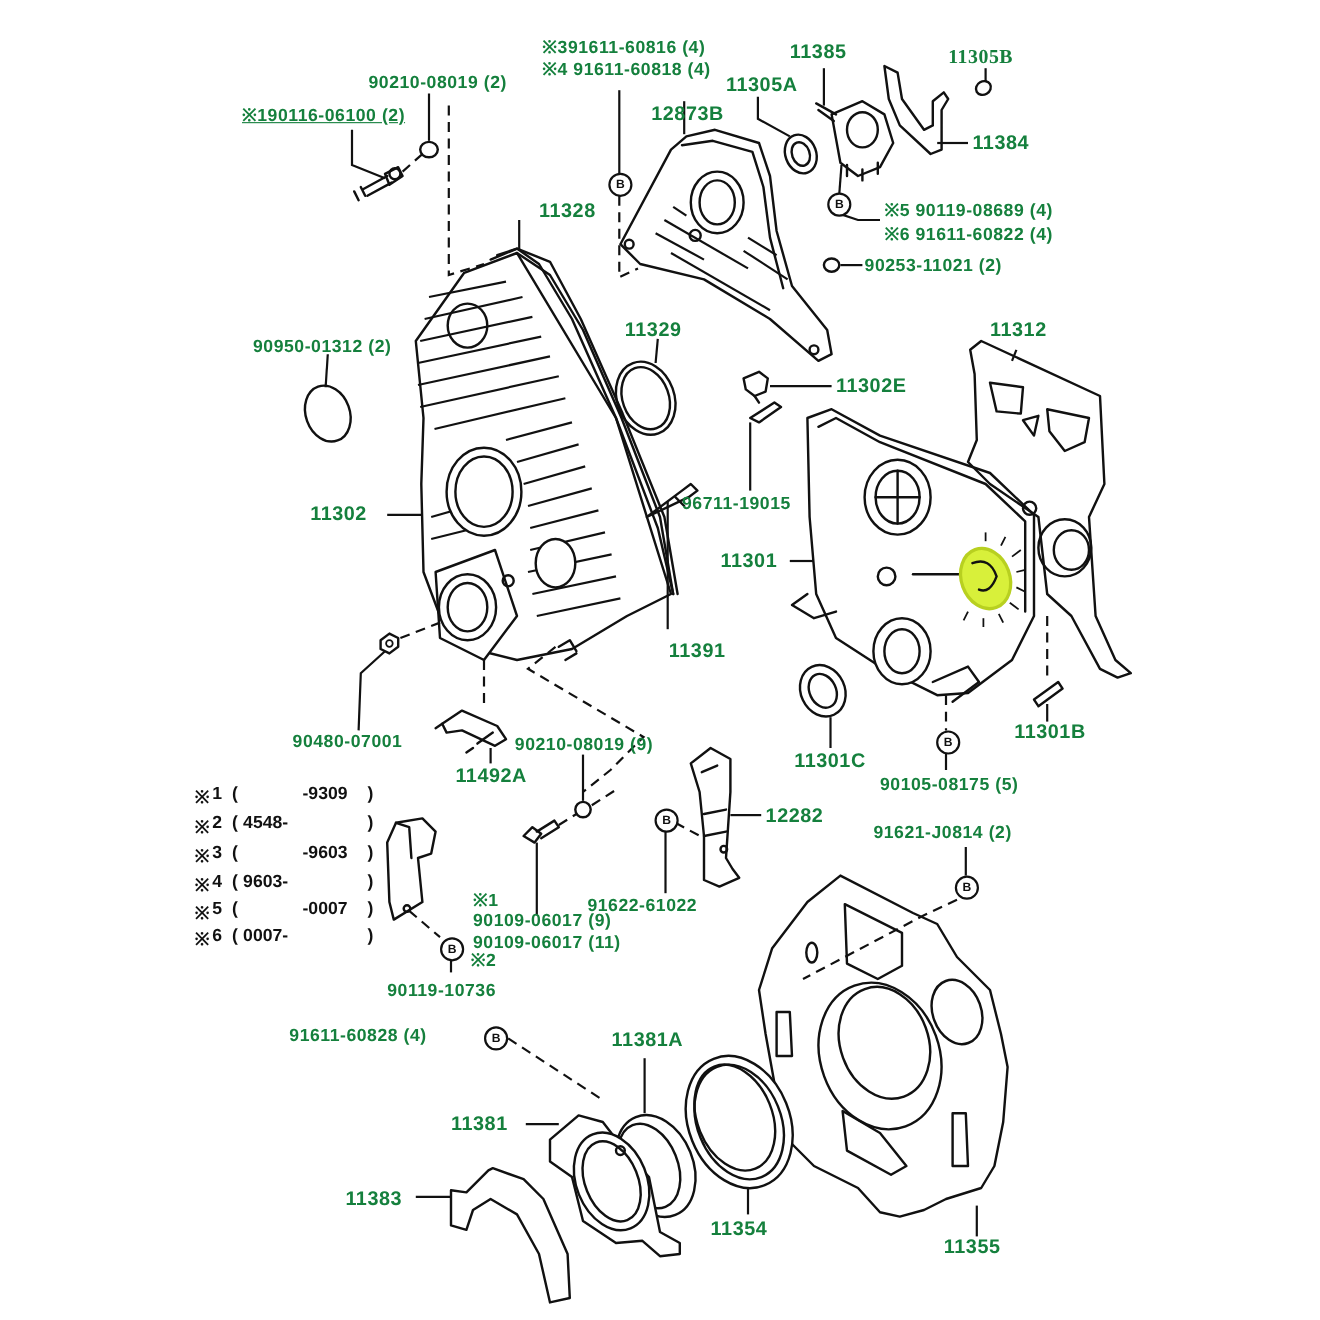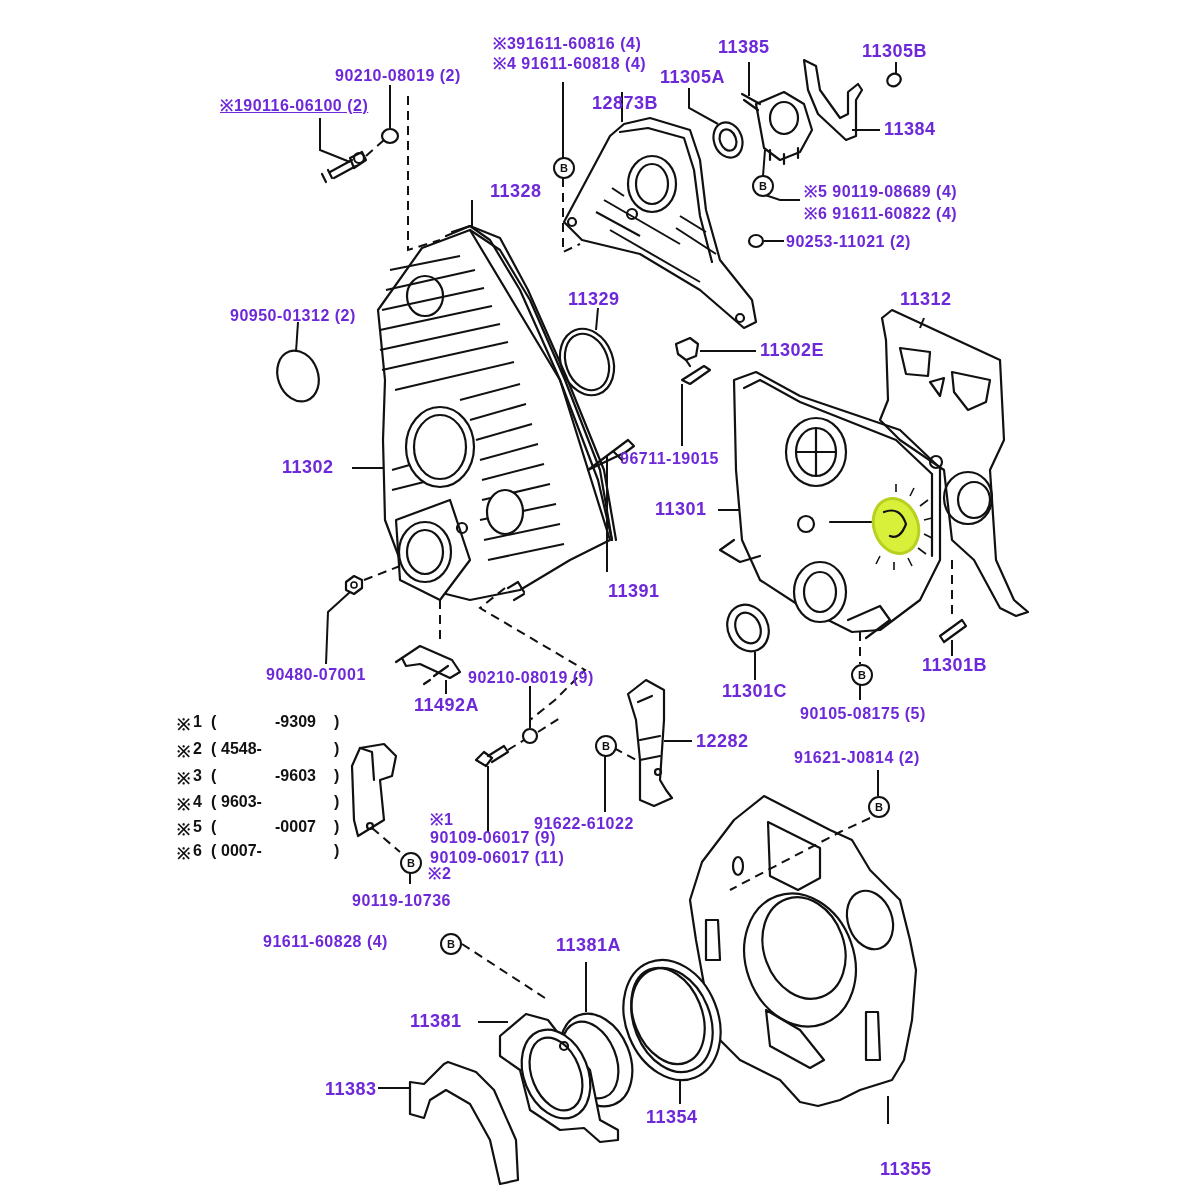--- a/index.html
+++ b/index.html
@@ -6,21 +6,21 @@
   body { width: 1200px; height: 1200px; overflow: hidden; position: relative; }
   #stage { position: absolute; left: 0; top: 0; width: 1200px; height: 1200px; }
   svg { position: absolute; left: 0; top: 0; }
   .ln { stroke: #111; stroke-width: 2.2; fill: none; stroke-linejoin: round; stroke-linecap: round; }
   .thin { stroke: #111; stroke-width: 1.6; fill: none; }
   .dash { stroke: #111; stroke-width: 2; fill: none; stroke-dasharray: 9 6; }
   .lead { stroke: #111; stroke-width: 2; fill: none; }
   .fillw { fill: #fff; }
   .hatch { stroke: #111; stroke-width: 2; }
   .lbl { position: absolute; font-family: "Liberation Sans", sans-serif; font-weight: bold;
-         color: #6d28d9; white-space: nowrap; line-height: 1; letter-spacing: 0.5px; }
+         color: #15803d; white-space: nowrap; line-height: 1; letter-spacing: 0.5px; }
   .big { font-size: 18px; }
   .med { font-size: 16px; }
   .legend-row { position: absolute; font-family: "Liberation Sans", sans-serif; font-weight: bold;
          font-size: 16px; color: #111; white-space: nowrap; }
   .legend-row .m { position: absolute; left: 0; }
   .legend-row .o { position: absolute; left: 30px; }
   .legend-row .f { position: absolute; left: 52px; }
   .legend-row .t { position: absolute; left: 88px; }
   .legend-row .c { position: absolute; left: 157px; }
   .bmark { position: absolute; width: 18px; height: 18px; border: 2px solid #111; border-radius: 50%;
@@ -318,21 +318,21 @@
 <div class="bmark" style="left:595px;top:735px;">B</div>
 <div class="bmark" style="left:868px;top:796px;">B</div>
 <div class="bmark" style="left:400px;top:852px;">B</div>
 <div class="bmark" style="left:440px;top:933px;">B</div>
 
 <div class="lbl med" style="left:335px;top:68px;">90210-08019 (2)</div>
 <div class="lbl med" style="left:220px;top:98px;text-decoration:underline;">※190116-06100 (2)</div>
 <div class="lbl med" style="left:493px;top:36px;">※391611-60816 (4)</div>
 <div class="lbl med" style="left:493px;top:56px;">※4 91611-60818 (4)</div>
 <div class="lbl big" style="left:718px;top:38px;">11385</div>
-<div class="lbl big" style="left:862px;top:42px;">11305B</div>
+<div class="lbl big" style="left:862px;top:42px;font-family:Liberation Serif, serif;">11305B</div>
 <div class="lbl big" style="left:660px;top:68px;">11305A</div>
 <div class="lbl big" style="left:592px;top:94px;">12873B</div>
 <div class="lbl big" style="left:884px;top:120px;">11384</div>
 <div class="lbl med" style="left:804px;top:184px;">※5 90119-08689 (4)</div>
 <div class="lbl med" style="left:804px;top:206px;">※6 91611-60822 (4)</div>
 <div class="lbl med" style="left:786px;top:234px;">90253-11021 (2)</div>
 <div class="lbl big" style="left:442px;top:182px;margin-left:48px;">11328</div>
 <div class="lbl big" style="left:568px;top:290px;">11329</div>
 <div class="lbl med" style="left:230px;top:308px;">90950-01312 (2)</div>
 <div class="lbl big" style="left:900px;top:290px;">11312</div>
@@ -351,23 +351,23 @@
 <div class="lbl med" style="left:794px;top:750px;">91621-J0814 (2)</div>
 <div class="lbl med" style="left:534px;top:816px;">91622-61022</div>
 <div class="lbl med" style="left:430px;top:812px;">※1</div>
 <div class="lbl med" style="left:430px;top:830px;">90109-06017 (9)</div>
 <div class="lbl med" style="left:430px;top:850px;">90109-06017 (11)</div>
 <div class="lbl med" style="left:428px;top:866px;">※2</div>
 <div class="lbl med" style="left:352px;top:893px;">90119-10736</div>
 <div class="lbl med" style="left:263px;top:934px;">91611-60828 (4)</div>
 <div class="lbl big" style="left:556px;top:936px;">11381A</div>
 <div class="lbl big" style="left:410px;top:1012px;">11381</div>
-<div class="lbl big" style="left:314px;top:1080px;margin-left:11px;">11383</div>
+<div class="lbl big" style="left:314px;top:1080px;">11383</div>
 <div class="lbl big" style="left:646px;top:1108px;">11354</div>
-<div class="lbl big" style="left:880px;top:1124px;margin-top:36px;">11355</div>
+<div class="lbl big" style="left:858px;top:1124px;">11355</div>
 
 <div>
   <div class="legend-row" style="left:177px;top:713px;">
     <span class="m">※</span>
         <span class="o" style="left:16px">1</span>
     <span class="f" style="left:34px">(</span>
         <span class="f" style="left:44px"></span>
     <span class="t" style="left:98px">-9309</span>
         <span class="c">)</span>
   </div>

